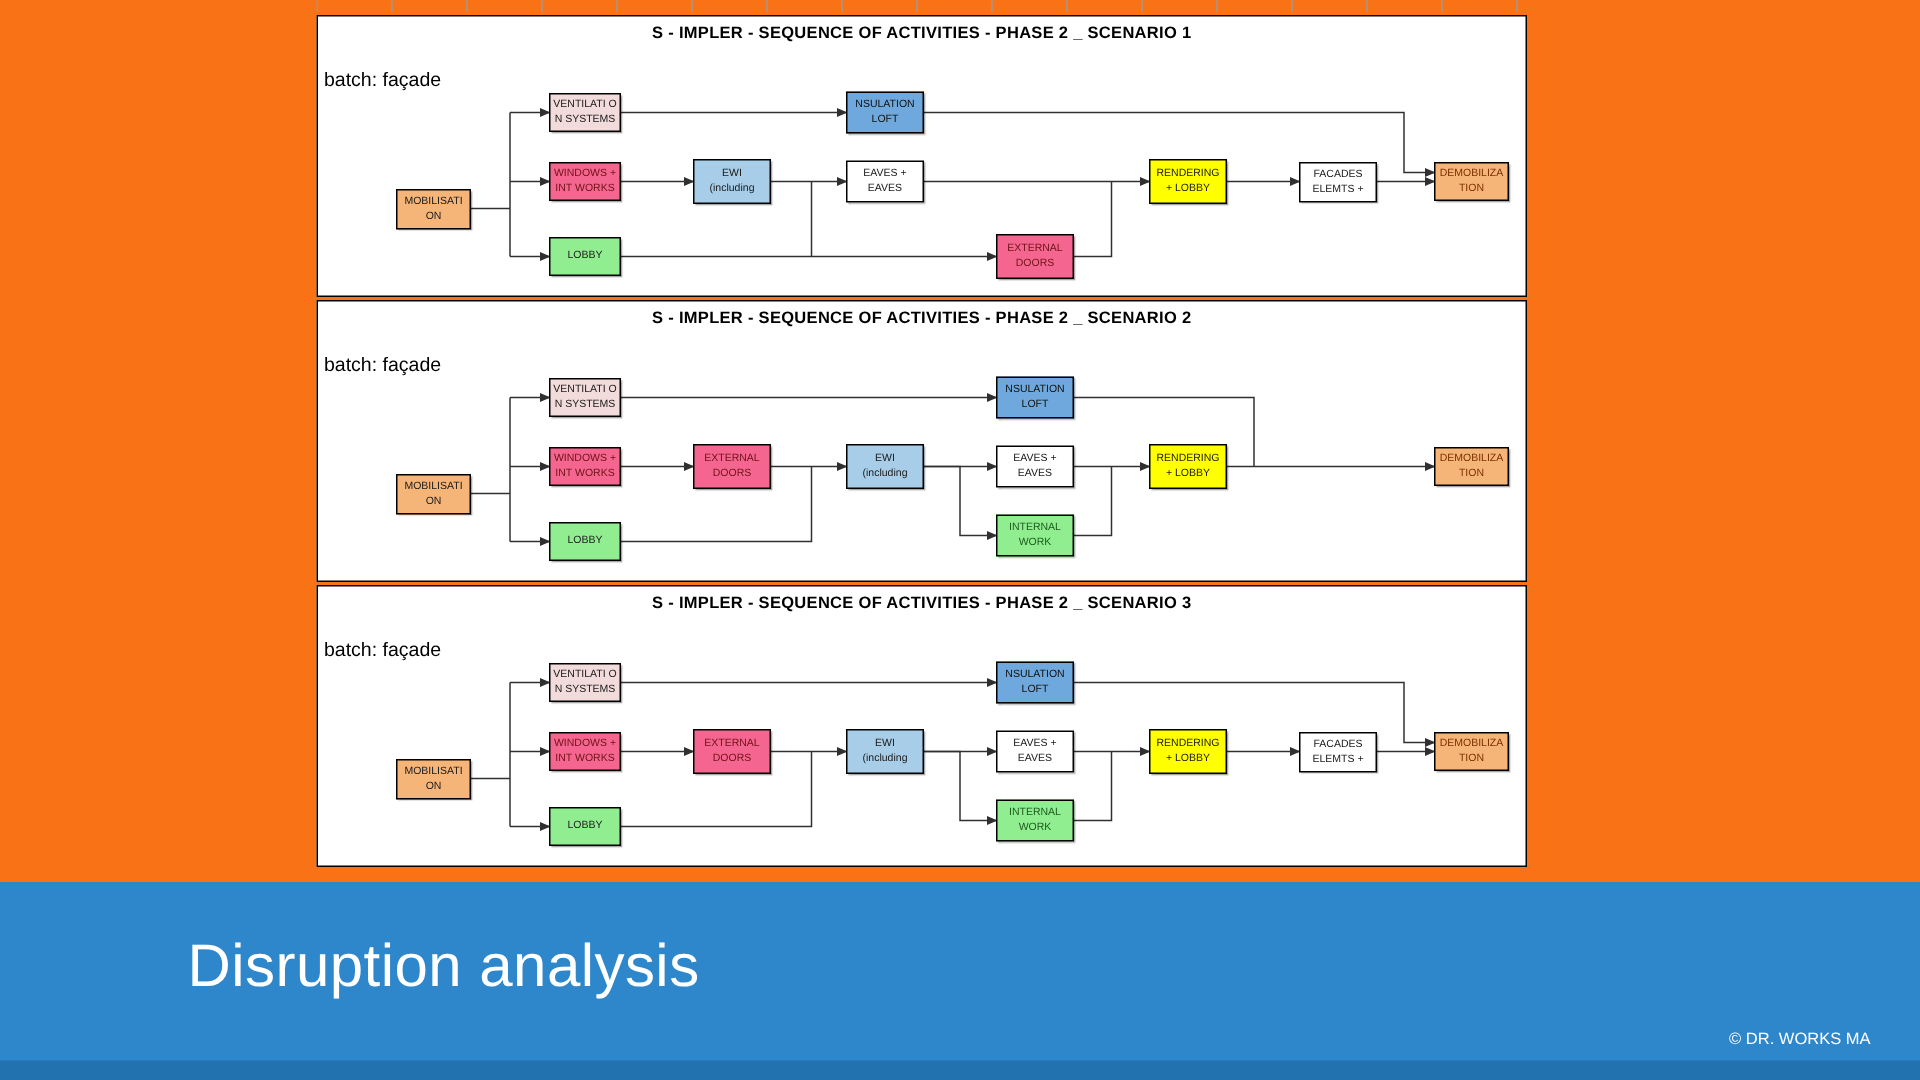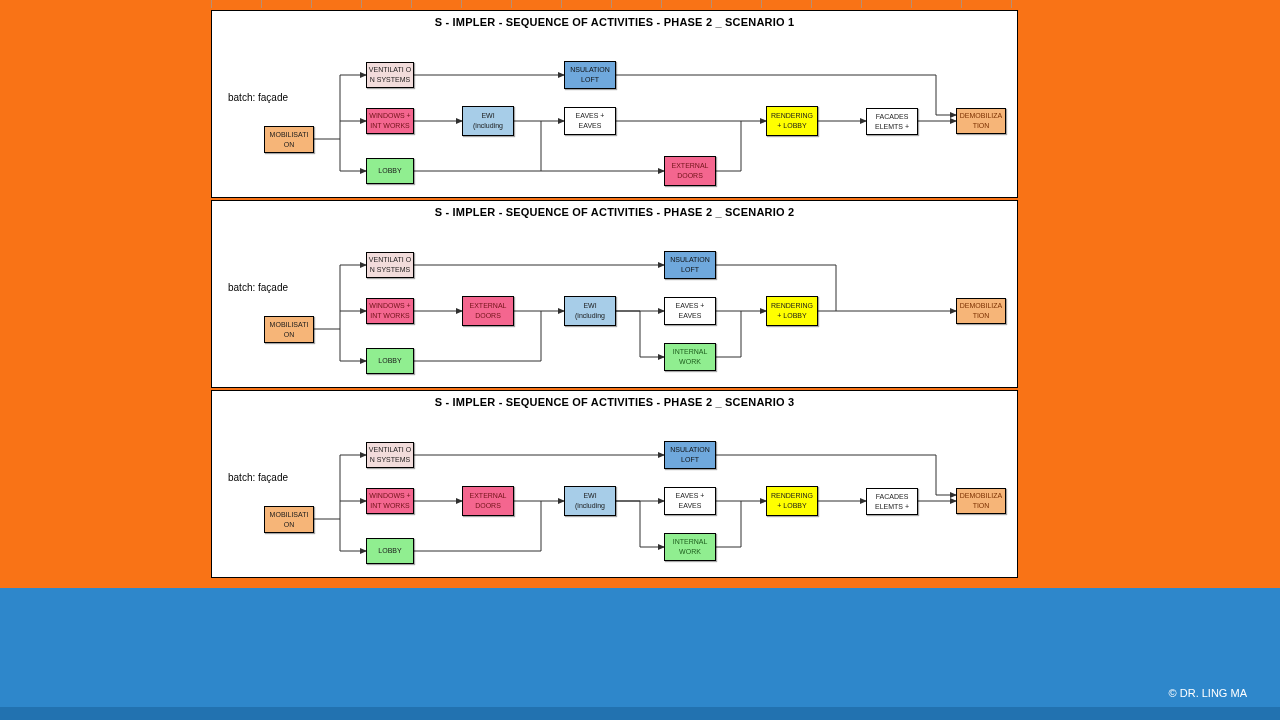--- a/index.html
+++ b/index.html
@@ -9,21 +9,21 @@
 
   .grid-ticks { position:absolute; left:211px; top:0; width:807px; height:8px;
     background:repeating-linear-gradient(90deg,#9a9a9a 0 1px,transparent 1px 50px);
     opacity:.7; }
 
   .panel { position:absolute; left:211px; width:807px; height:188px;
     border:1px solid #000; background:#fff; }
   .wires { position:absolute; left:0; top:0; }
   .panel-title { position:absolute; top:5px; left:0; width:100%; text-align:center;
     font-size:11px; font-weight:bold; color:#000; letter-spacing:.2px; }
-  .batch-label { position:absolute; top:34px; left:16px; font-size:10px; color:#000;margin-top:47px; }
+  .batch-label { position:absolute; top:34px; left:4px; font-size:13px; color:#000; }
 
   .node { position:absolute; border:1px solid #000;
     display:flex; flex-direction:column; align-items:center; justify-content:center;
     font-size:7px; line-height:1.4; text-align:center; font-weight:400;
     box-shadow:1px 1px 1px rgba(0,0,0,.35); }
 
   .band { position:absolute; left:0; top:588px; width:1280px; height:132px; }
   .band-footer { position:absolute; left:0; top:707px; width:1280px; height:13px; }
   .slide-title { position:absolute; left:125px; top:34px; font-size:40px;
     font-weight:400; color:#ffffff; letter-spacing:.3px; }
@@ -242,16 +242,17 @@
           <div>FACADES</div>
           <div>ELEMTS +</div>
         </div>
         <div class="node" style="left: 744px; top: 97px; width: 50px; height: 26px; background: rgb(246, 181, 120); color: rgb(123, 48, 0);">
           <div>DEMOBILIZA</div>
           <div>TION</div>
         </div>
       </div>
     </div>
   <div class="band" style="background: rgb(46, 135, 203);">
-    <div class="credit">© DR. LING MA</div>
+    <div class="slide-title">Disruption analysis</div>
+    <div class="credit">© DR. WORKS MA</div>
   </div>
   <div class="band-footer" style="background: rgb(34, 114, 176);"></div>
 </div>
 
 </body></html>

